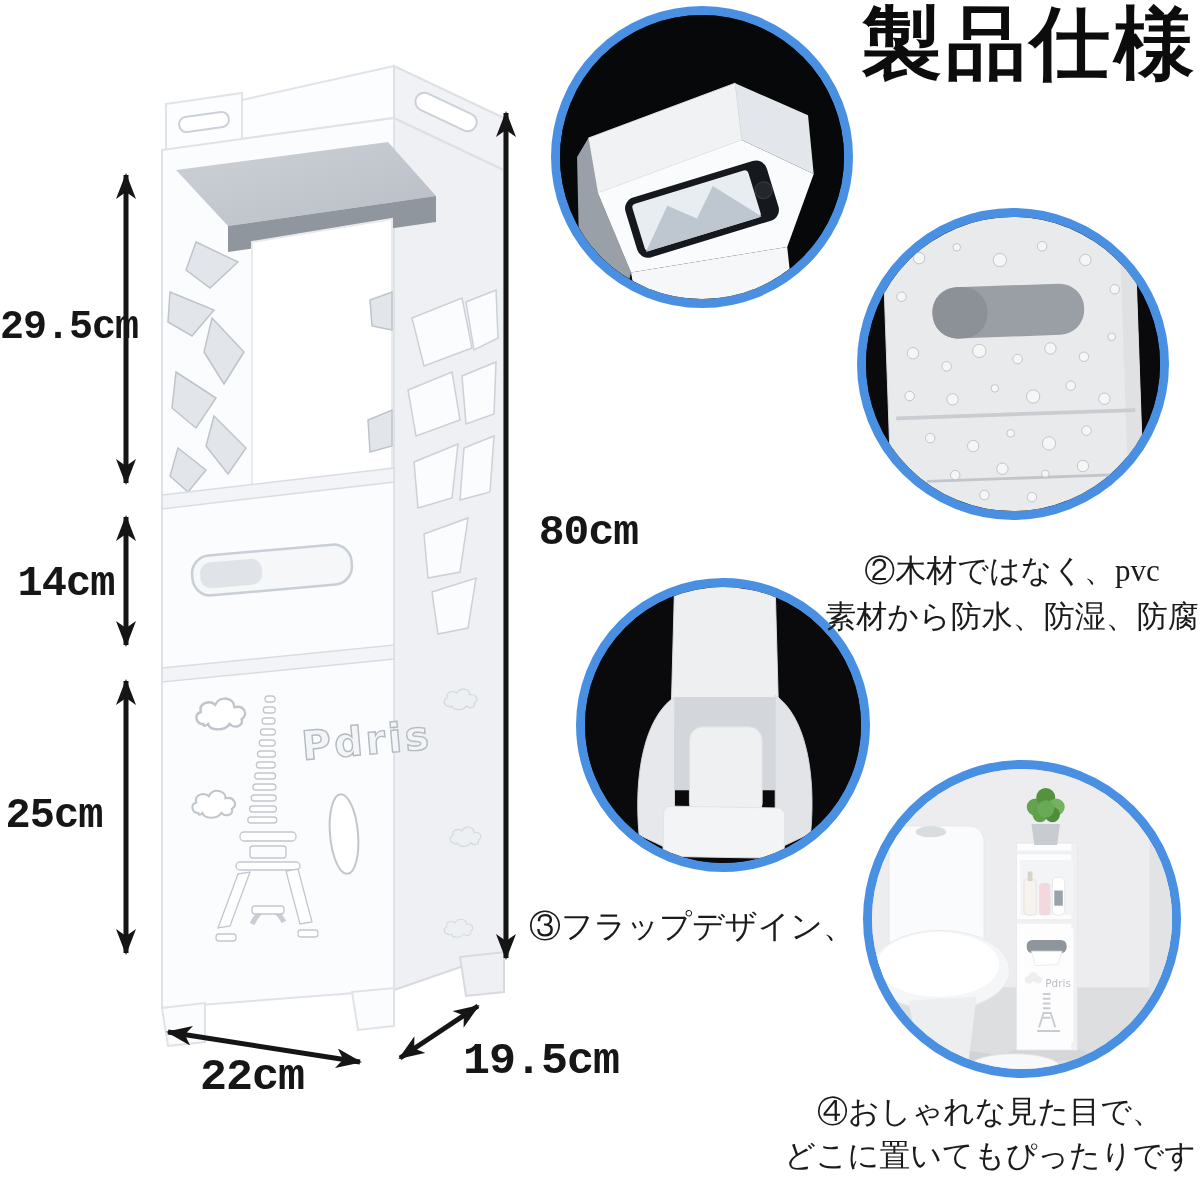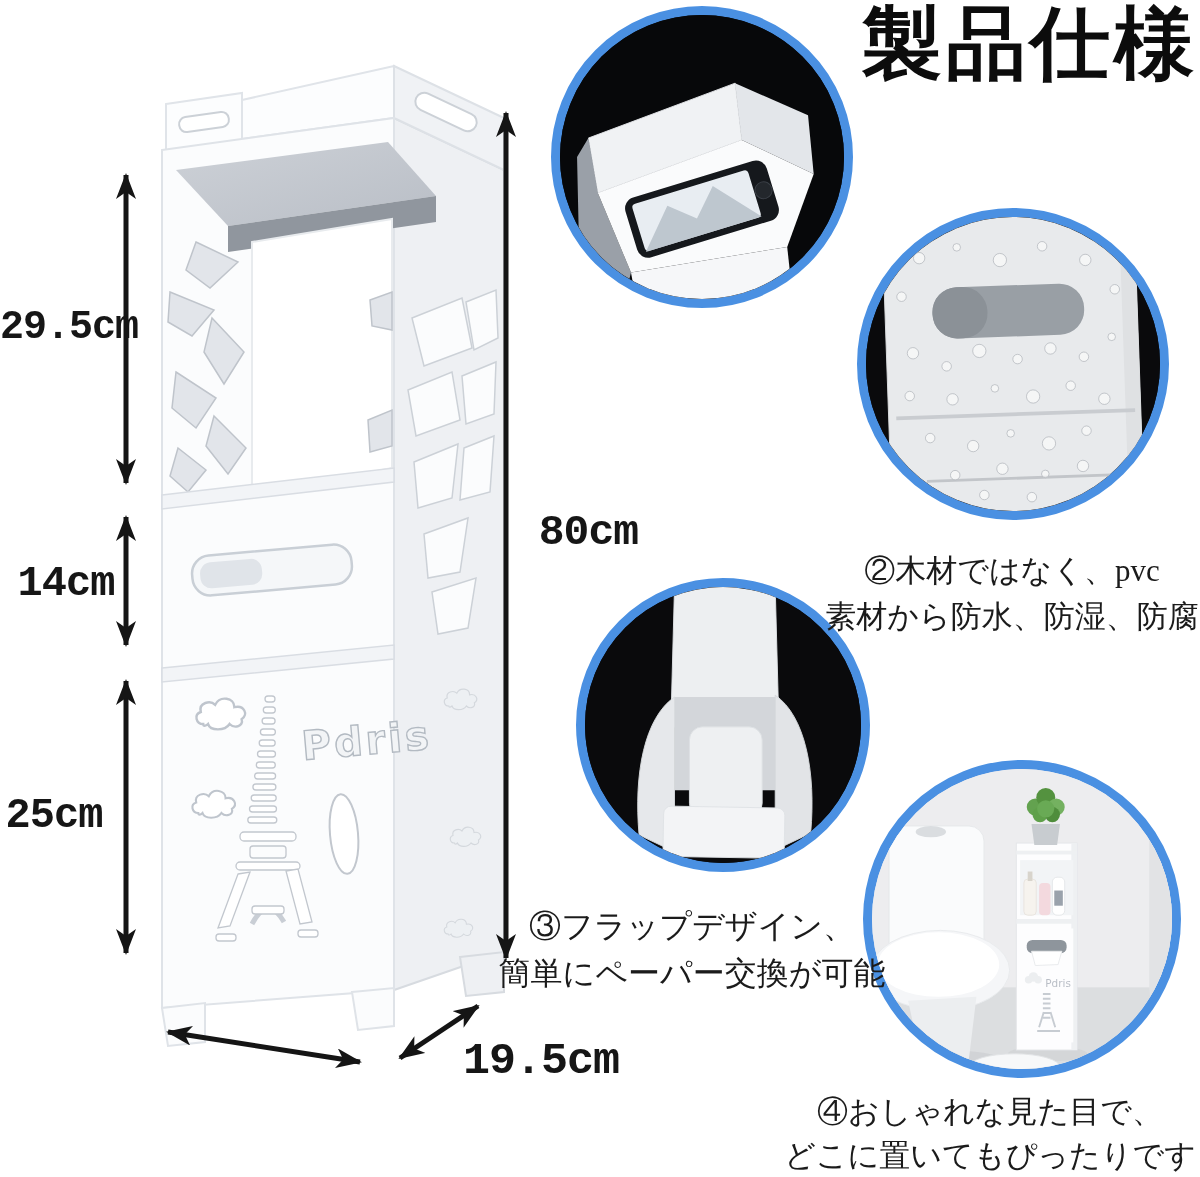--- a/index.html
+++ b/index.html
@@ -154,20 +154,21 @@
       <line x1="506" y1="113" x2="506" y2="958" marker-start="url(#ah)" marker-end="url(#ah)"></line>
       <line x1="168" y1="1032" x2="360" y2="1062" marker-start="url(#ah)" marker-end="url(#ah)"></line>
       <line x1="400" y1="1058" x2="478" y2="1006" marker-start="url(#ah)" marker-end="url(#ah)"></line>
     </g>
   </svg>
 
   <div class="dim-label" id="label-top">29.5cm</div>
   <div class="dim-label" id="label-mid">14cm</div>
   <div class="dim-label" id="label-bot">25cm</div>
   <div class="dim-label" id="label-height">80cm</div>
+  <div class="dim-label" id="label-width">22cm</div>
   <div class="dim-label" id="label-depth">19.5cm</div>
 
   <div id="page-title">製品仕様</div>
 
   <div class="photo-circle" id="circle-phone">
     <svg viewBox="0 0 300 300">
       <rect width="300" height="300" fill="#07080a"></rect>
       <polygon points="30,130 185,72 192,132 40,188" fill="#f0f2f4" stroke="#e2e5e8"></polygon>
       <polygon points="185,72 262,106 268,168 192,132" fill="#e3e6ea"></polygon>
       <polygon points="30,130 40,188 75,272 68,300 20,240 18,150" fill="#9aa0a8"></polygon>
@@ -286,20 +287,19 @@
       <ellipse cx="150" cy="314" rx="48" ry="14" fill="#f7f8f9" stroke="#e2e4e6"></ellipse>
     </svg>
   </div>
 
   <div class="caption" id="caption-material">
     <span class="cap-line">②木材ではなく、pvc</span>
     <span class="cap-line">素材から防水、防湿、防腐</span>
   </div>
   <div class="caption" id="caption-flap">
     <span class="cap-line">③フラップデザイン、</span>
-    <span class="cap-line">簡単にペーパー交換が可能</span>
   </div>
   <div class="caption" id="caption-style">
     <span class="cap-line">④おしゃれな見た目で、</span>
     <span class="cap-line">どこに置いてもぴったりです</span>
   </div>
 
 </div>
 
 </body></html>

